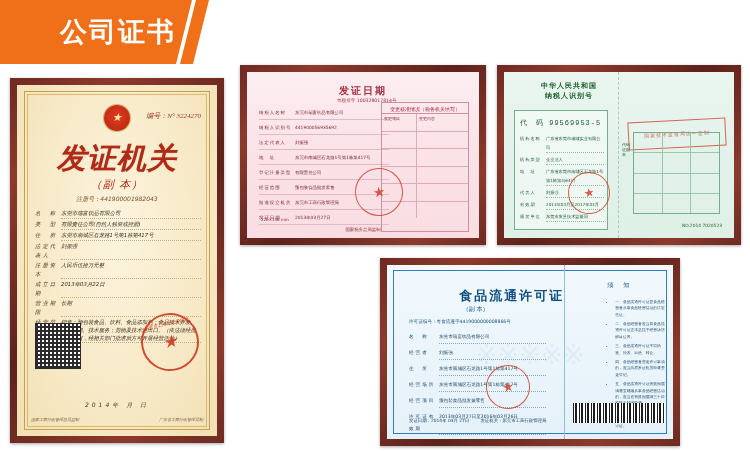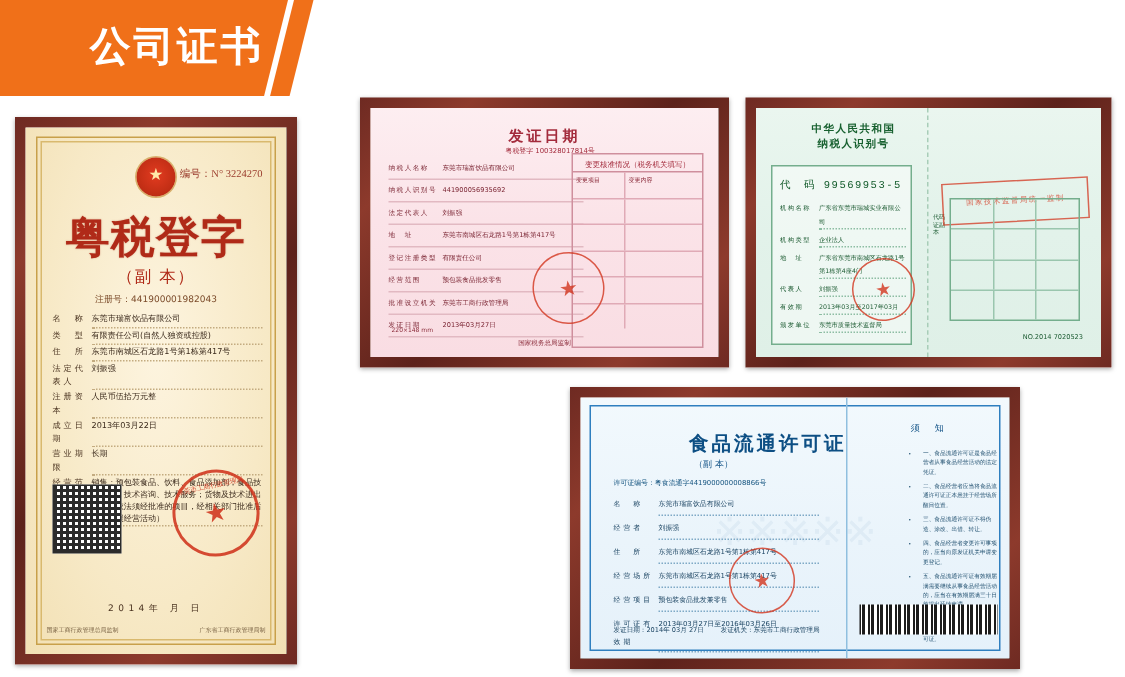--- a/index.html
+++ b/index.html
@@ -80,21 +80,21 @@
   }
   .frame-inner {
     position: absolute;
     inset: 7px;
     background: #fdfcf6;
     box-shadow: inset 0 0 3px rgba(0,0,0,0.45);
     overflow: hidden;
   }
 
   
-  #frame-license { left: 10px; top: 78px; width: 188px; height: 365px; }
+  #frame-license { left: 10px; top: 78px; width: 214px; height: 365px; font-style: italic; }
   .lic-paper {
     position: absolute; inset: 0;
     background:
       radial-gradient(ellipse at 50% 42%, #fdf4df 0%, #f7e9c6 60%, #f2e0b4 100%);
   }
   .lic-border-out {
     position: absolute; left: 7px; top: 6px; right: 7px; bottom: 6px;
     border: 1.4px solid #c8a04a;
   }
   .lic-border-in {
@@ -390,21 +390,21 @@
     <div class="banner-cn">公司证书</div>
   </div>
 
   <div class="frame" id="frame-license">
     <div class="frame-inner">
       <div class="lic-paper">
         <div class="lic-border-out"></div>
         <div class="lic-border-in"></div>
         <div class="lic-emblem"></div>
         <div class="lic-code">编号：N° 3224270</div>
-        <div class="lic-title">粤税登字</div>
+        <div class="lic-title">发证机关</div>
         <div class="lic-sub">（副  本）</div>
         <div class="lic-regno">注册号：441900001982043</div>
         <div class="lic-fields">
           <div class="lic-row">
             <span class="lic-key">名　称</span>
             <span class="lic-val">东莞市瑞富饮品有限公司</span>
           </div>
           <div class="lic-row">
             <span class="lic-key">类　型</span>
             <span class="lic-val">有限责任公司(自然人独资或控股)</span>

